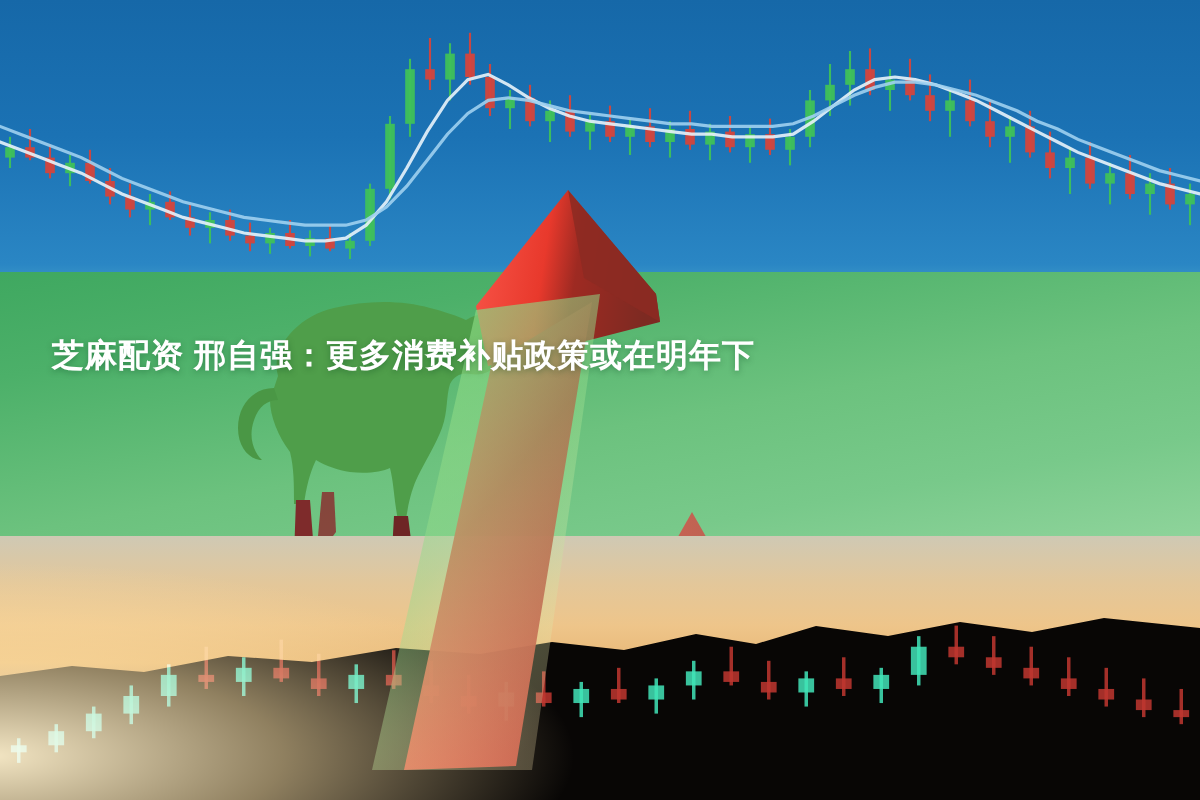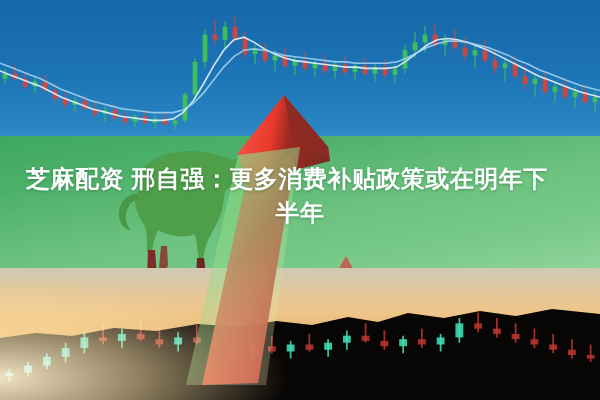--- a/index.html
+++ b/index.html
@@ -52,21 +52,21 @@
   
   .arrow{position:absolute;left:180px;top:95px;width:300px;height:290px;}
 
   
   .bull{position:absolute;left:105px;top:130px;width:150px;height:165px;}
 
   
   .caption{
     position:absolute;left:0;top:162px;width:600px;
     text-align:center;color:#ffffff;font-weight:bold;
-    font-size:24px;line-height:34px;letter-spacing:.5px;
+    font-size:16px;line-height:34px;letter-spacing:.5px;
     text-shadow:0 1px 3px rgba(0,60,25,.35);
     padding:0 16px;box-sizing:border-box;
     z-index:40;
   }
   .cap-line{display:block;}
   .cap-line.l1{text-align:left;padding-left:10px;}
   .cap-line.l2{text-align:center;}
 </style>
 </head>
 <body>
@@ -350,16 +350,15 @@
       <polygon points="104,0 148,52 150,66 112,44" fill="#8c2a22" opacity=".85"></polygon>
 
       <polygon points="66,86 116,56 78,288 22,290" fill="url(#ag2)" opacity=".95"></polygon>
 
       <polygon points="58,60 120,52 86,290 6,290" fill="url(#beam)"></polygon>
     </svg>
   </div>
 
   <div class="caption">
     <span class="cap-line l1">芝麻配资 邢自强：更多消费补贴政策或在明年下</span>
-    <span class="cap-line l2">半年</span>
   </div>
 
 </div>
 
 </body></html>

